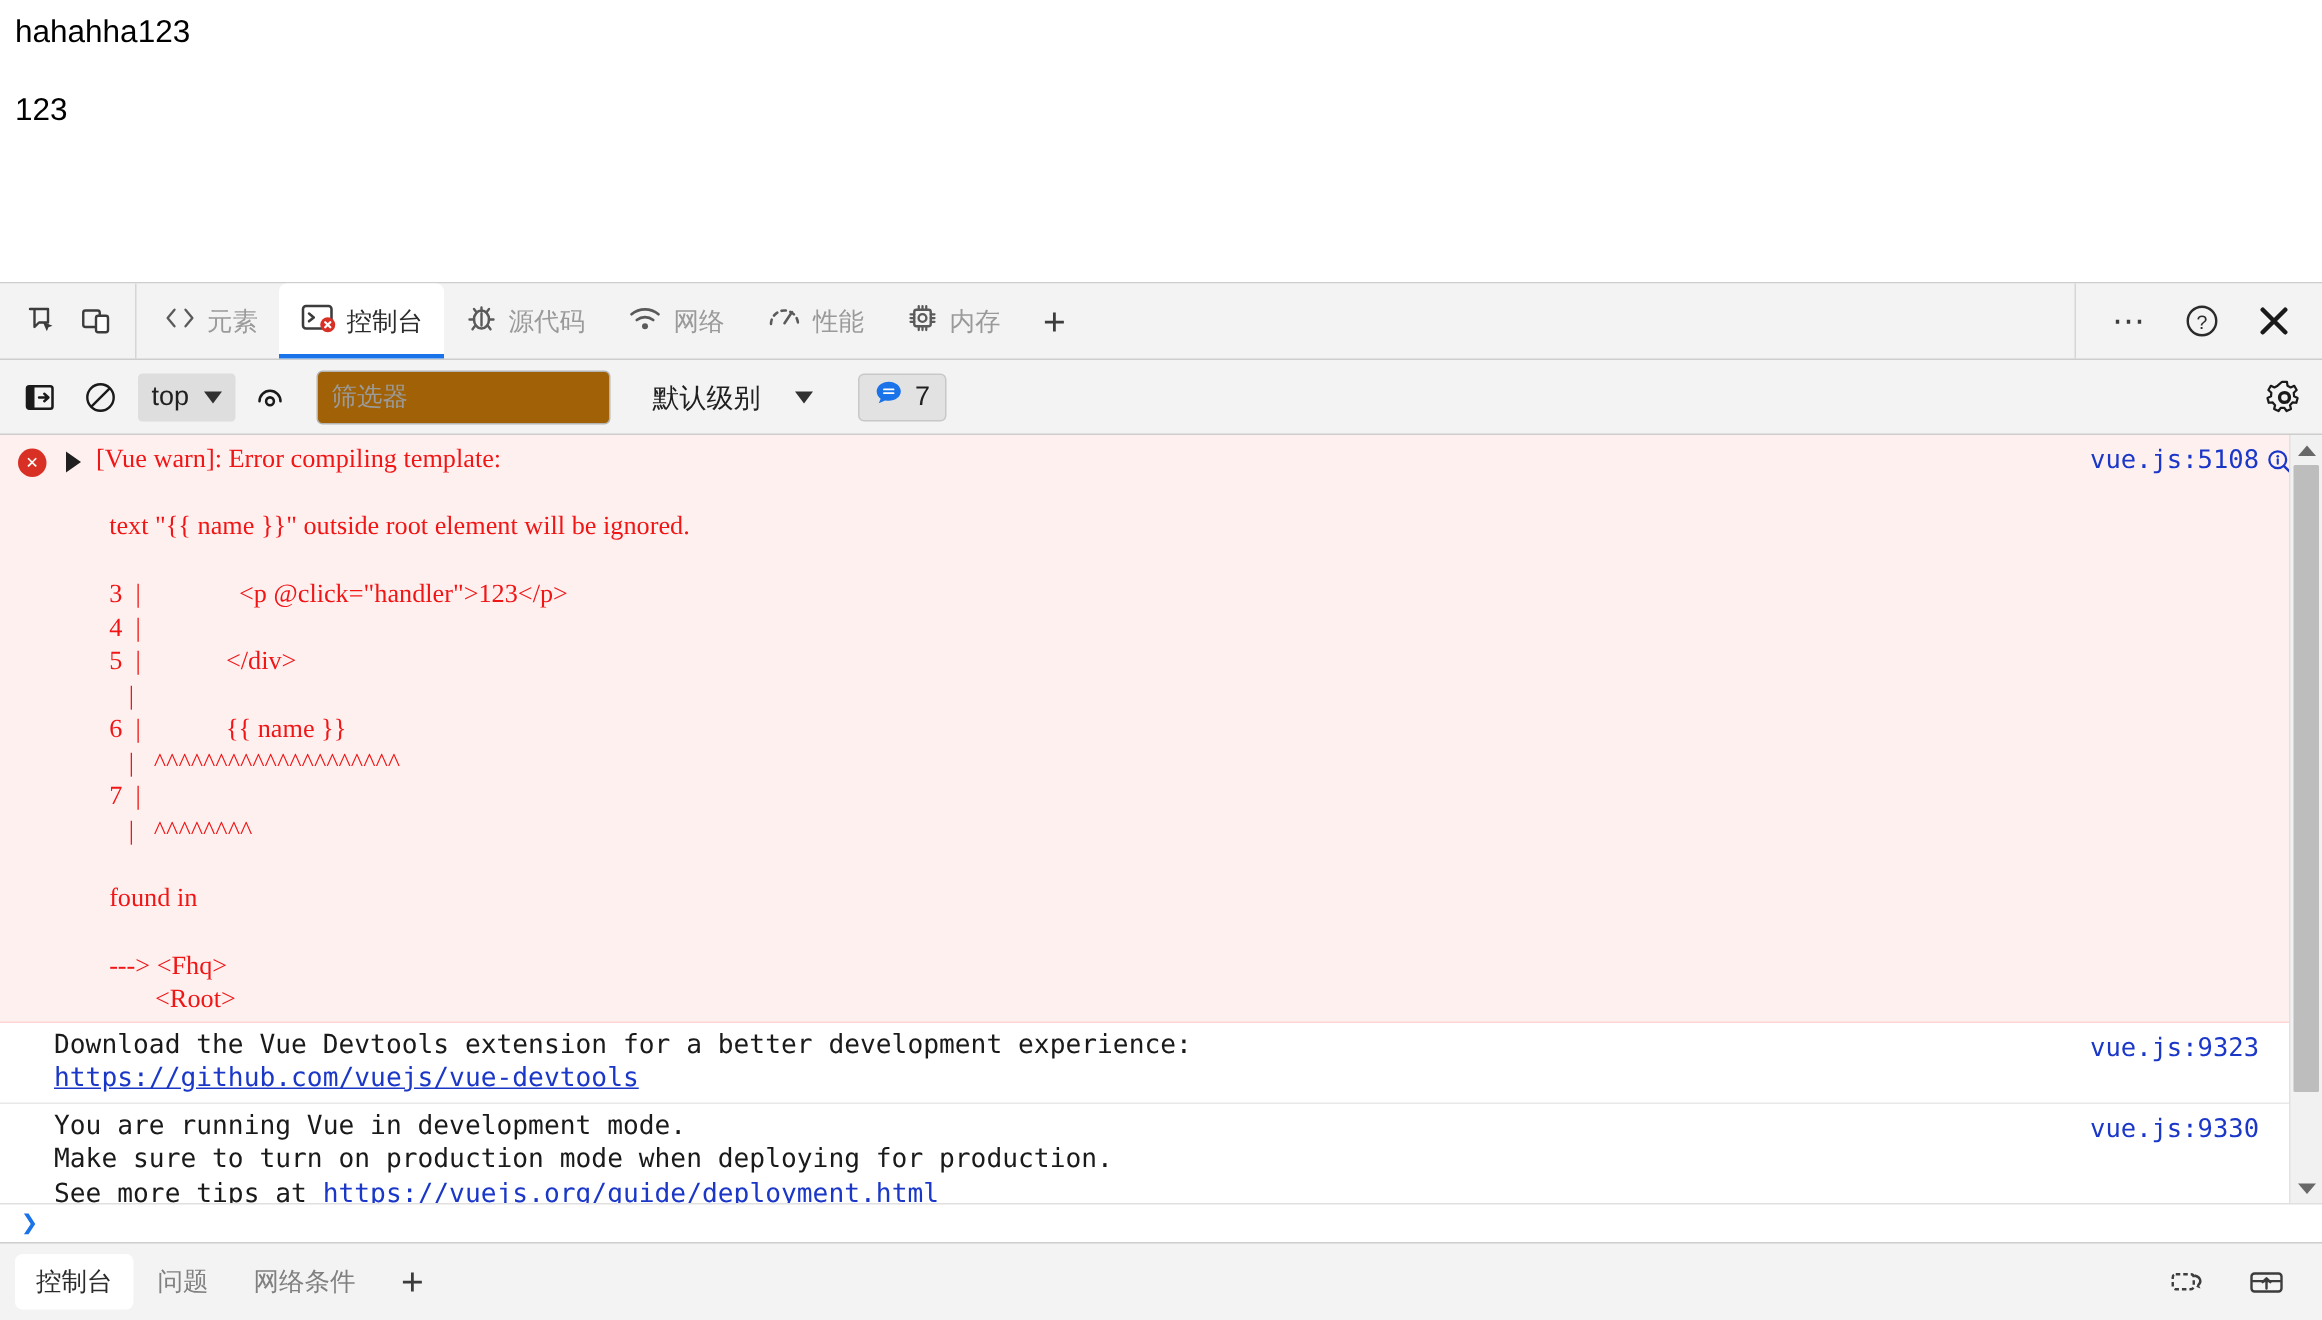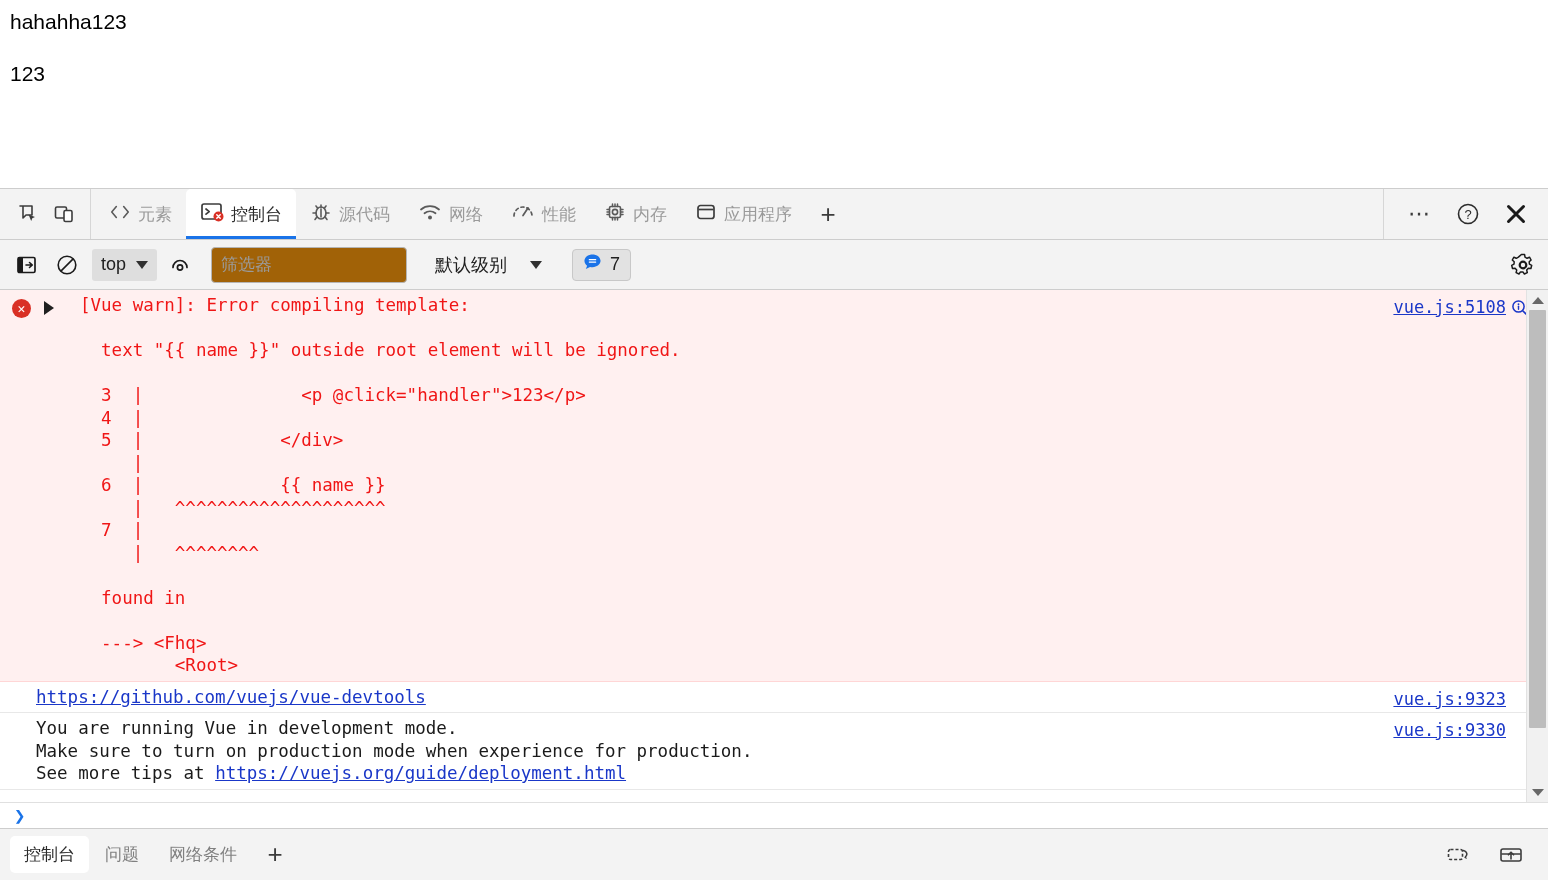--- a/index.html
+++ b/index.html
@@ -202,25 +202,25 @@
     border-left: 10px solid #202020;
     cursor: pointer;
   }
   .msg-text {
     margin: 0; padding: 0;
     white-space: pre;
     font-family: "DejaVu Sans Mono", monospace;
     font-size: 17.5px;
     line-height: 22.5px;
   }
-  .msg.error .msg-text { padding-left: 80px; }
+  .msg.error .msg-text { padding-left: 64px; font-family: Liberation Serif, serif; }
   .msg.info .msg-text { padding-left: 36px; }
   .src-link {
     position: absolute; right: 42px; top: 6px;
-    color: #1a37c8; text-decoration: underline;
+    color: #1a37c8; 
     font-family: "DejaVu Sans Mono", monospace;
     font-size: 17px;
     cursor: pointer;
     white-space: nowrap;
   }
   .search-ico {
     position: absolute; right: 18px; top: 8px;
     cursor: pointer;
   }
   a.inline-link {
@@ -390,29 +390,20 @@
         <span class="tab-ico">
           <svg width="22" height="22" viewBox="0 0 22 22">
             <rect x="5.5" y="5.5" width="11" height="11" rx="1.5" fill="none" stroke="#5a5a5a" stroke-width="1.6"></rect>
             <circle cx="11" cy="11" r="2.6" fill="none" stroke="#5a5a5a" stroke-width="1.6"></circle>
             <path d="M8.5 5.5V3M11 5.5V3M13.5 5.5V3M8.5 19v-2.5M11 19v-2.5M13.5 19v-2.5M5.5 8.5H3M5.5 11H3M5.5 13.5H3M19 8.5h-2.5M19 11h-2.5M19 13.5h-2.5" stroke="#5a5a5a" stroke-width="1.5" stroke-linecap="round"></path>
           </svg>
         </span>
         <span class="tab-label">内存</span>
       </div>
 
-      <div class="tab">
-        <span class="tab-ico">
-          <svg width="22" height="20" viewBox="0 0 22 20">
-            <rect x="3" y="3.5" width="16" height="13" rx="2.5" fill="none" stroke="#3c3c3c" stroke-width="1.7"></rect>
-            <path d="M3.4 7.5h15.2" stroke="#3c3c3c" stroke-width="1.7"></path>
-          </svg>
-        </span>
-        <span class="tab-label">应用程序</span>
-      </div>
 
       <div class="tab-plus">+</div>
     </div>
 
     <div class="tb-right">
       <div class="tb-iconbtn">
         <span class="dots">⋯</span>
       </div>
       <div class="tb-iconbtn">
         <svg width="26" height="26" viewBox="0 0 26 26">
@@ -513,27 +504,28 @@
           <svg width="20" height="20" viewBox="0 0 20 20">
             <circle cx="8.5" cy="8.5" r="5.6" fill="none" stroke="#1a37c8" stroke-width="1.5"></circle>
             <path d="M12.7 12.7l4.6 4.6" stroke="#1a37c8" stroke-width="1.6" stroke-linecap="round"></path>
             <circle cx="8.5" cy="6.2" r="0.9" fill="#1a37c8"></circle>
             <path d="M8.5 8.2v3" stroke="#1a37c8" stroke-width="1.4" stroke-linecap="round"></path>
           </svg>
         </span>
       </div>
 
       <div class="msg info">
-        <pre class="msg-text"><a class="inline-link">https://github.com/vuejs/vue-devtools</a></pre>
+        <pre class="msg-text"><span>Download the Vue Devtools extension for a better development experience:
+</span><a class="inline-link">https://github.com/vuejs/vue-devtools</a></pre>
         <span class="src-link">vue.js:9323</span>
       </div>
 
       <div class="msg info">
         <pre class="msg-text"><span>You are running Vue in development mode.
-Make sure to turn on production mode when experience for production.
+Make sure to turn on production mode when deploying for production.
 See more tips at </span><a class="inline-link">https://vuejs.org/guide/deployment.html</a></pre>
         <span class="src-link">vue.js:9330</span>
       </div>
 
       <div id="vscroll">
         <div class="sb-arrow">
             <span class="tri-up"></span>
           </div>
         <div class="sb-track">
           <div class="sb-thumb"></div>

